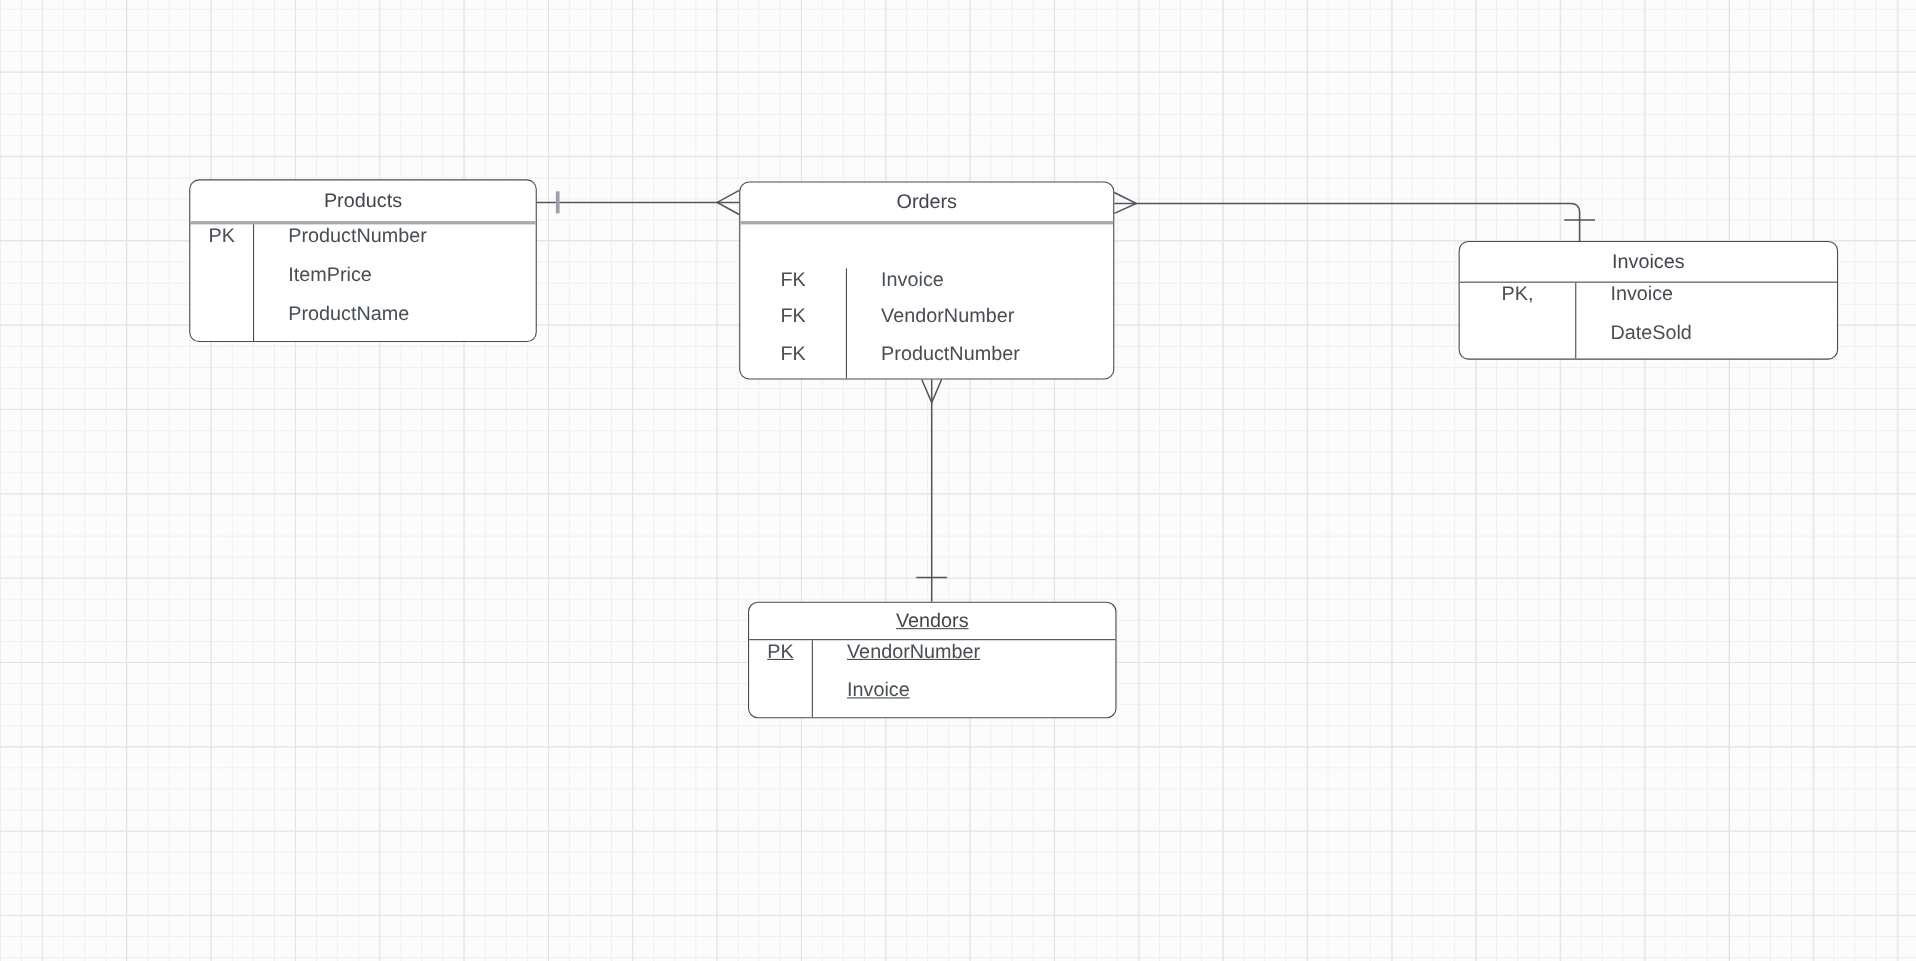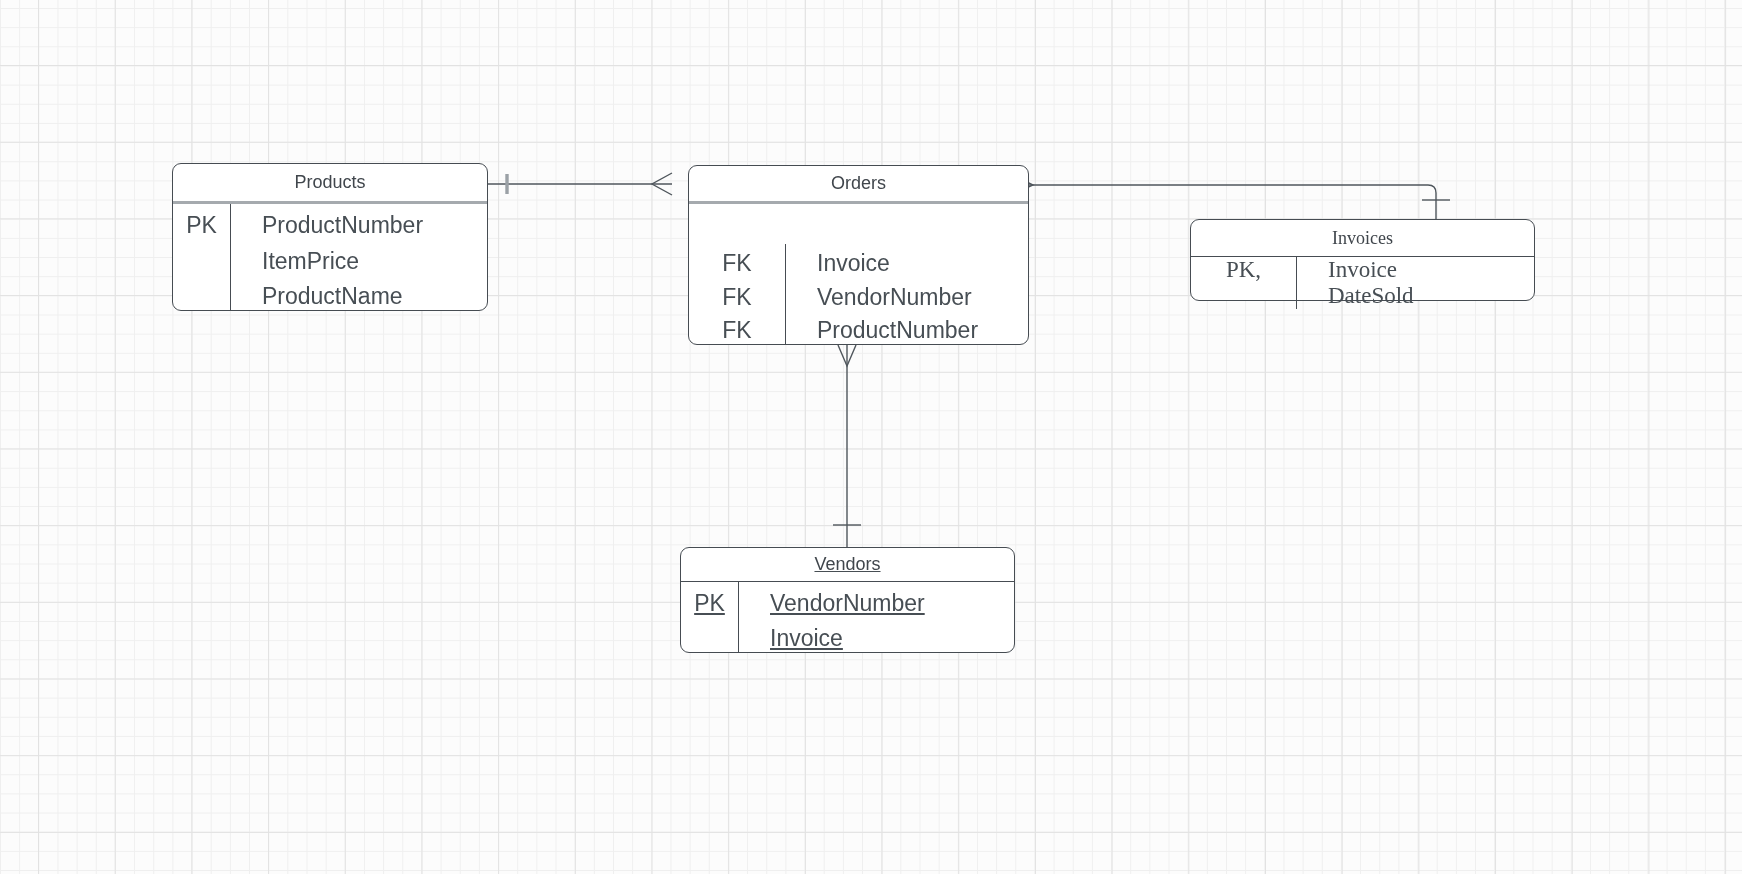--- a/index.html
+++ b/index.html
@@ -40,21 +40,21 @@
     font-size:18px;
     color:#40464C;
   }
   .entity.head-thick .entity-title{border-bottom:3px solid #A5AAAE;}
   .entity.head-thin  .entity-title{border-bottom:1.4px solid #464C52;}
   .entity-body{position:relative;flex:1;display:flex;flex-direction:column;}
   .key-divider{
     position:absolute;top:0;bottom:0;left:var(--key-w);
     width:1.3px;background:#464C52;
   }
-  .row{flex:1;display:flex;align-items:flex-end;font-size:23px;}
+  .row{flex:1;display:flex;align-items:flex-start;font-size:18px;}
   .key{flex:none;width:var(--key-w);text-align:center;}
   .field{flex:1;padding-left:8px;white-space:nowrap;margin-left:24px;}
 </style>
 </head>
 <body>
 
 <div class="canvas">
 
   <svg class="wires" viewBox="0 0 1742 874">
 
@@ -89,40 +89,40 @@
           <span class="key"></span>
           <span class="field">ItemPrice</span>
         </div>
         <div class="row">
           <span class="key"></span>
           <span class="field">ProductName</span>
         </div>
       </div>
   </section>
 
-  <section class="entity head-thick" style="left:688px;top:165px;width:341px;height:180px;gap:40px;--key-w:96px;--head-h:35px;">
+  <section class="entity head-thick" style="left:672px;top:165px;width:341px;height:180px;gap:40px;--key-w:96px;--head-h:35px;">
     <header class="entity-title">Orders</header>
     <div class="entity-body">
       <div class="key-divider"></div>
     <div class="row">
           <span class="key">FK</span>
           <span class="field">Invoice</span>
         </div>
         <div class="row">
           <span class="key">FK</span>
           <span class="field">VendorNumber</span>
         </div>
         <div class="row">
           <span class="key">FK</span>
           <span class="field">ProductNumber</span>
         </div>
       </div>
   </section>
 
-  <section class="entity head-thin" style="left:1190px;top:219px;width:345px;height:82px;font-family:Liberation Serif, serif;--key-w:105px;--head-h:36px;">
+  <section class="entity head-thin" style="left:1326px;top:219px;width:345px;height:108px;--key-w:105px;--head-h:36px;">
     <header class="entity-title">Invoices</header>
     <div class="entity-body">
       <div class="key-divider"></div>
     <div class="row">
           <span class="key">PK,</span>
           <span class="field">Invoice</span>
         </div>
         <div class="row">
           <span class="key"></span>
           <span class="field">DateSold</span>

